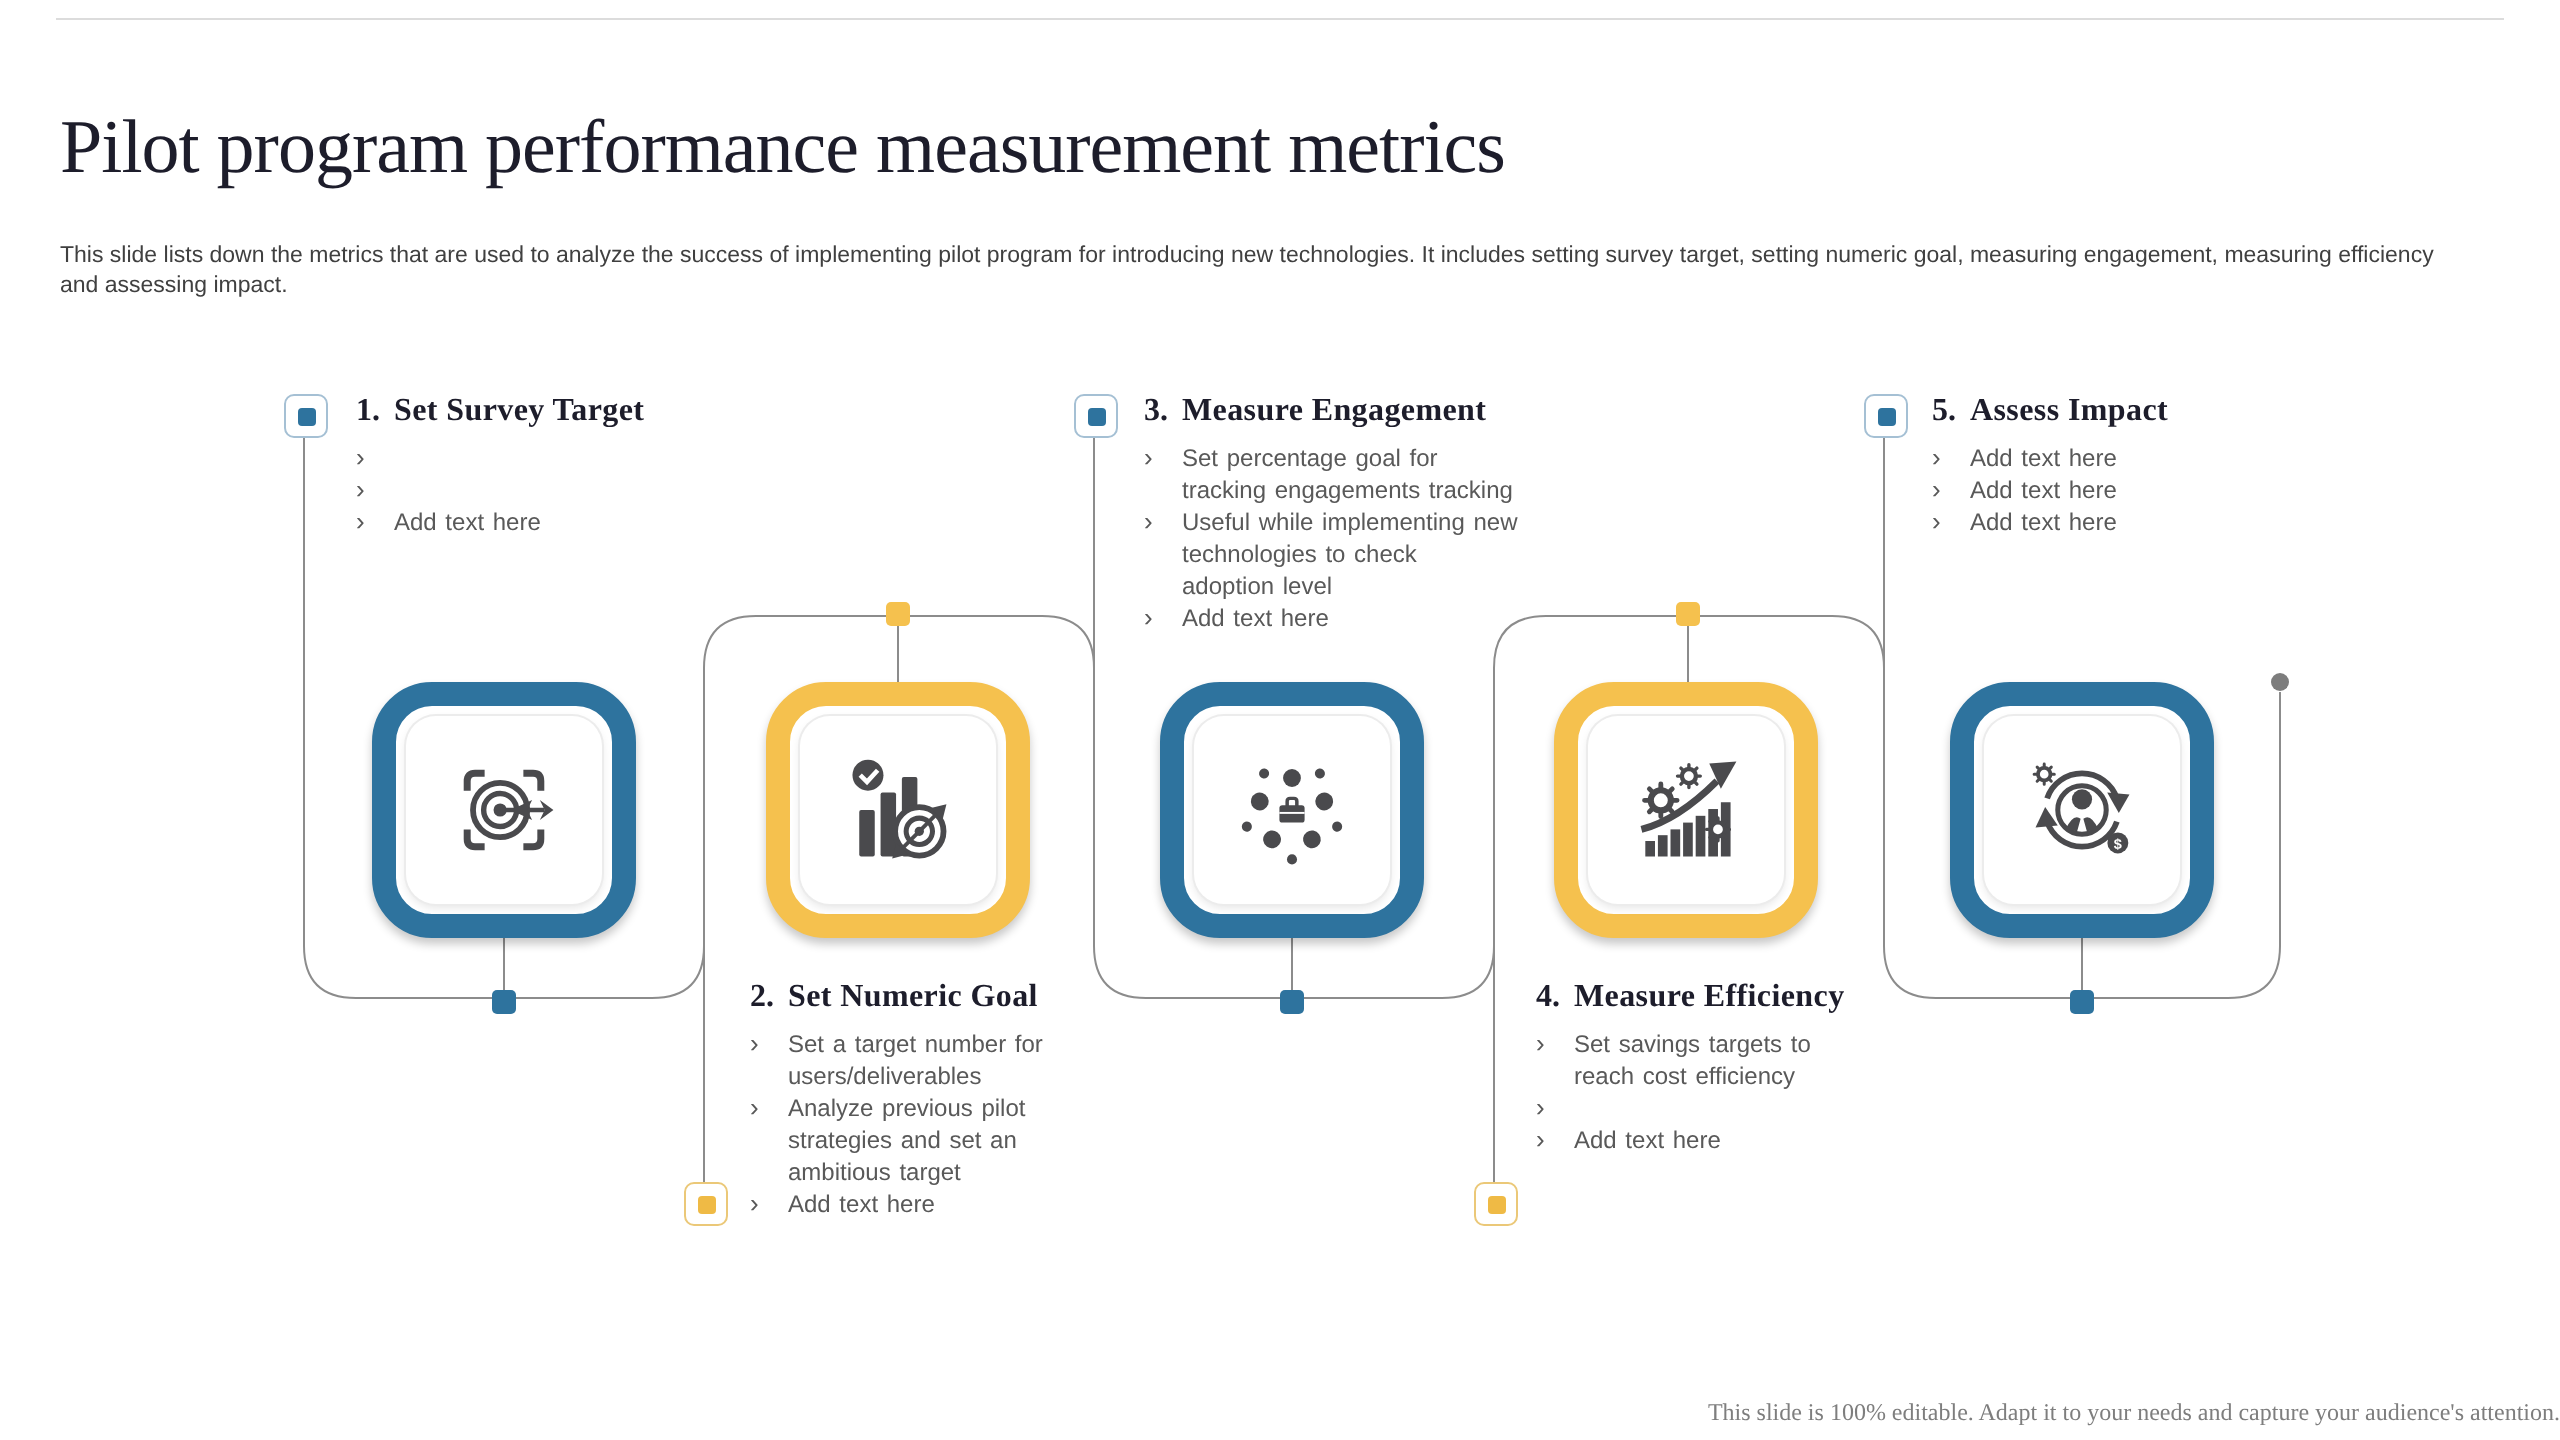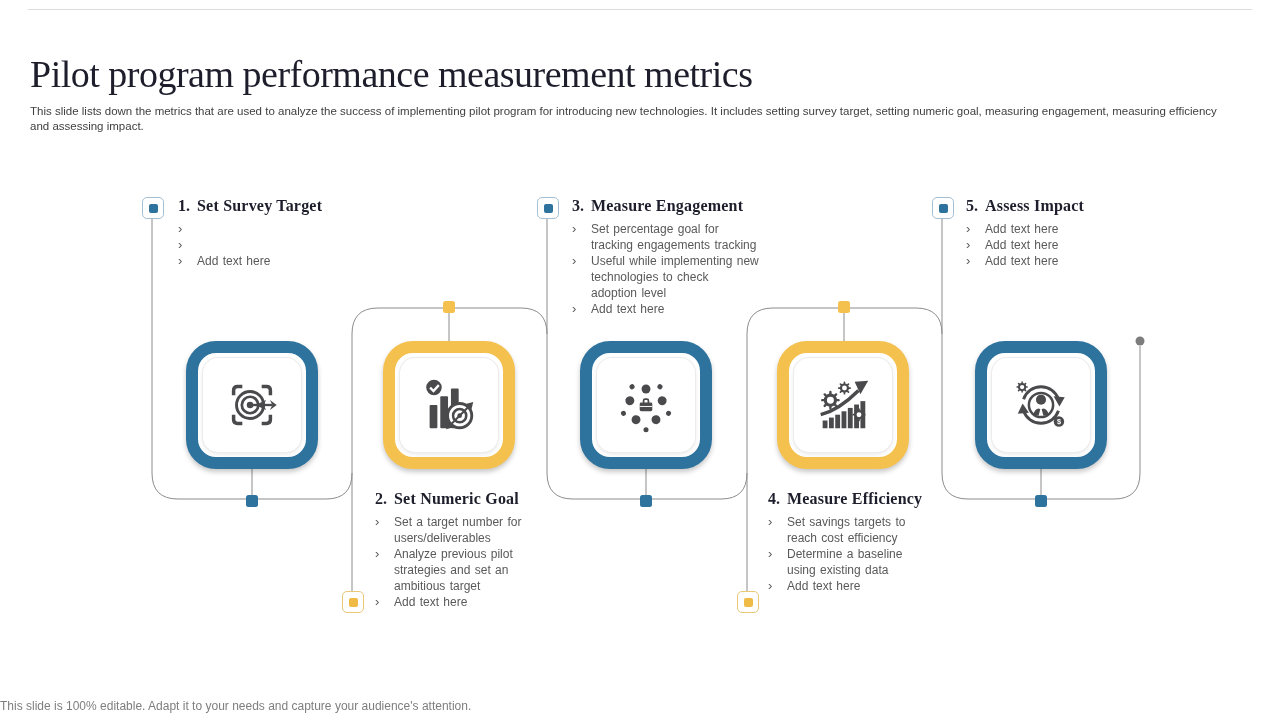--- a/index.html
+++ b/index.html
@@ -11,21 +11,21 @@
 
   .top-rule { left:28px; top:9px; width:1224px; height:1px; background:#dcdcdc; }
 
   .title {
     left:30px; top:26px; width:1100px;
     font-family:"Liberation Serif", serif; font-weight:400;
     font-size:38px; line-height:46px; letter-spacing:-0.5px;
     color:var(--heading);
   }
   .subtitle {
-    left:30px; top:68px; width:1192px;
+    left:30px; top:85px; width:1192px;
     font-size:11.5px; line-height:14.5px; color:var(--subtitle-text);margin-top:36px;
   }
 
   #connector-layer { left:0; top:0; width:1280px; height:720px; pointer-events:none; }
   #connector-layer path { stroke:var(--line); stroke-width:1; fill:none; }
 
   
   .hmarker {
     width:20px; height:20px; background:#fff; border-radius:5px;
     display:flex; align-items:center; justify-content:center;
@@ -68,22 +68,22 @@
   }
   .bullets { margin-top:6px; }
   .bullet { display:flex; }
   .bullet .bglyph {
     width:19px; flex:none; color:var(--body-text); font-size:13px; line-height:16px;
   }
   .blines { font-size:12px; line-height:16px; color:var(--body-text);
             word-spacing:1px; white-space:nowrap; }
 
   .footer {
-    left:0; top:699px; width:1280px; text-align:left;
-    font-size:12px; color:var(--footer-text);
+    left:0; top:699px; width:1280px; text-align:right;
+    font-size:12px; color:var(--footer-text);font-family:Liberation Serif, serif;
   }
 </style>
 </head>
 <body>
 
 <div class="abs top-rule"></div>
 
 <h1 class="abs title">Pilot program performance measurement metrics</h1>
 <p class="abs subtitle">This slide lists down the metrics that are used to analyze the success of implementing pilot program for introducing new technologies. It includes setting survey target, setting numeric goal, measuring engagement, measuring efficiency and assessing impact.</p>
 
@@ -329,24 +329,20 @@
   <div class="bullets">
     <div class="bullet">
       <span class="bglyph">›</span>
       <div class="blines">
         <div>Set savings targets to</div>
         <div>reach cost efficiency</div>
       </div>
     </div>
     <div class="bullet">
       <span class="bglyph">›</span>
-      <div class="blines">
-        <div>Determine a baseline</div>
-        <div>using existing data</div>
-      </div>
     </div>
     <div class="bullet">
       <span class="bglyph">›</span>
       <div class="blines">
         <div>Add text here</div>
       </div>
     </div>
   </div>
 </div>
 

